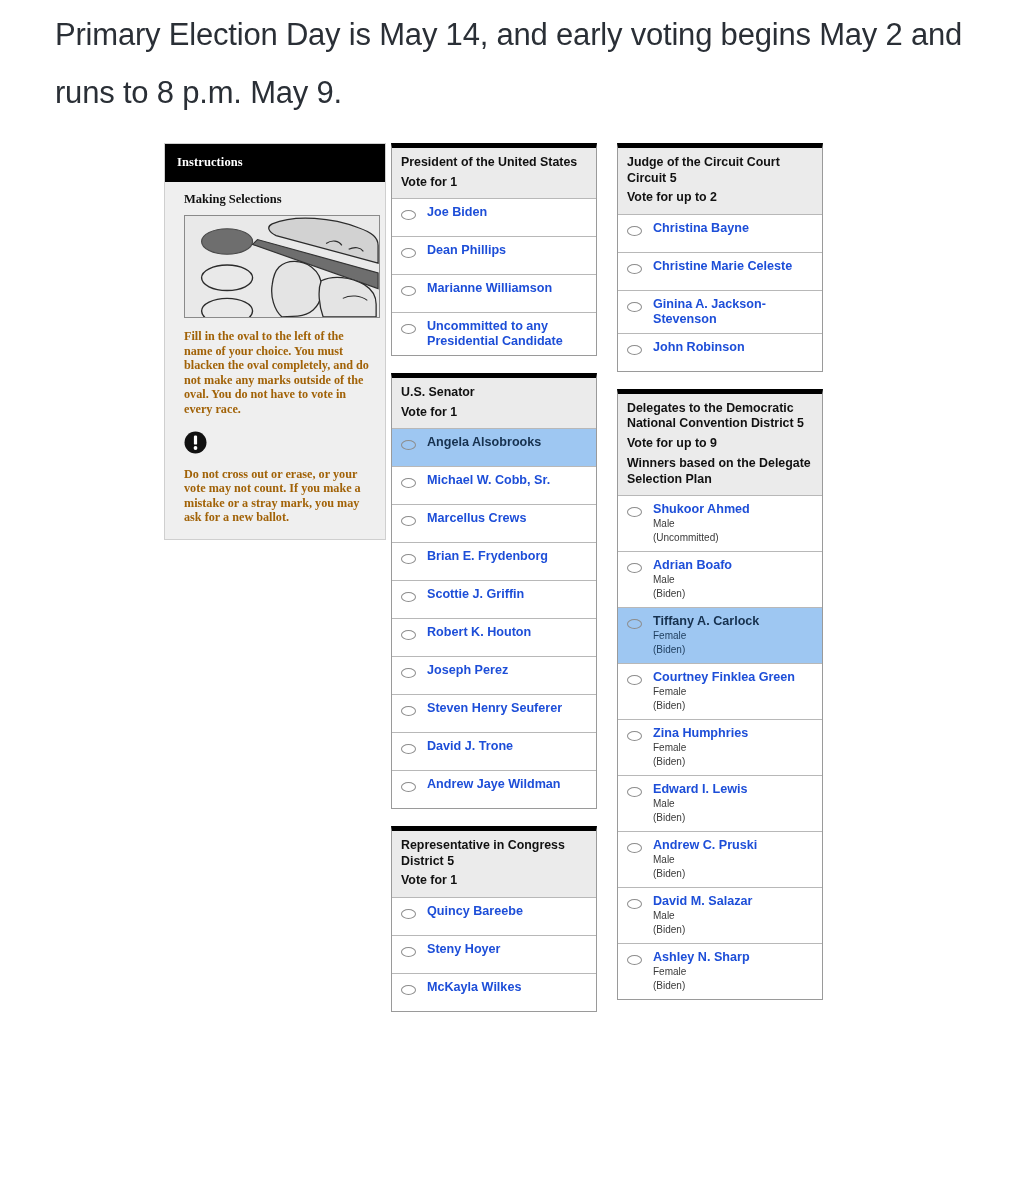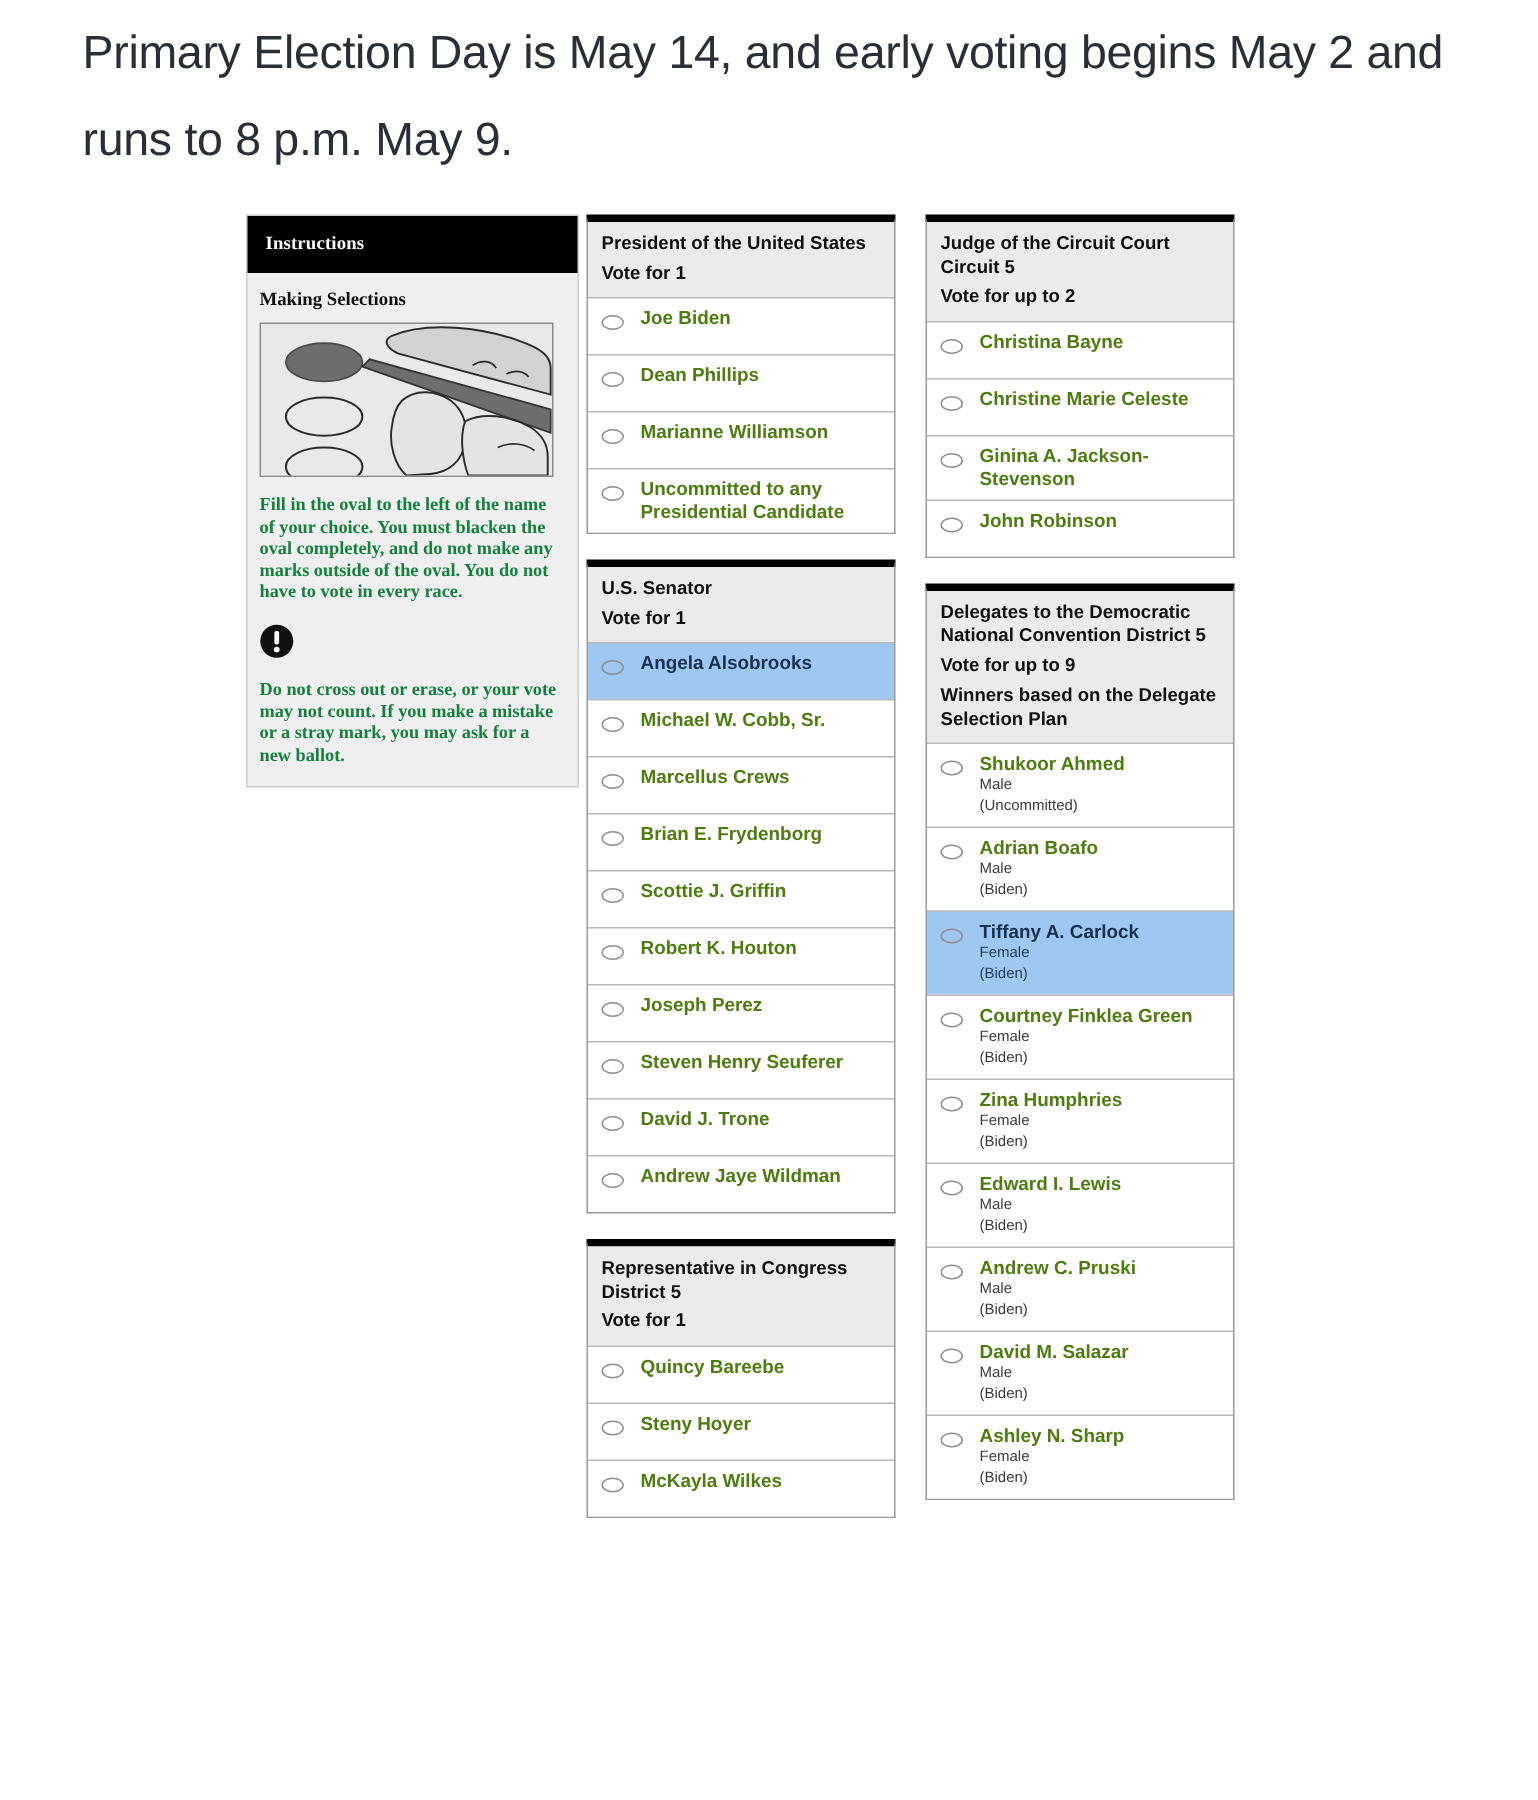--- a/index.html
+++ b/index.html
@@ -55,42 +55,42 @@
   }
   .instr-header {
     background: #000000;
     color: #ffffff;
     font-size: 12.5px;
     font-weight: bold;
     padding: 11px 10px 12px 12px;
     letter-spacing: 0.1px;
   }
   .instr-body {
-    padding: 10px 12px 14px 8px;
+    padding: 10px 12px 14px 19px;
   }
   .instr-subhead {
     font-size: 12.5px;
     font-weight: bold;
     color: #111;
     margin: 0 0 8px 0;
   }
   .instr-figure {
     width: 196px;
     height: 103px;
     border: 1px solid #8a8a8a;
     background: #e9e9e9;
     box-sizing: border-box;
     display: block;
     margin-bottom: 11px;
   }
   .instr-text {
     font-size: 12.2px;
     font-weight: bold;
     line-height: 14.6px;
-    color: #15803d;
+    color: #a16207;
     margin: 0;
   }
   .warn-icon {
     width: 23px;
     height: 23px;
     margin: 14px 0 13px 0;
     display: block;
   }
 
   
@@ -150,21 +150,21 @@
     height: 8px;
     border: 1.3px solid #8d8d8d;
     border-radius: 50%;
     margin: 5px 11px 0 0;
     background: transparent;
   }
   .opt-texts { flex: 1 1 auto; min-width: 0; }
   .opt-name {
     font-size: 12.6px;
     font-weight: bold;
-    color: #4d7c0f;
+    color: #1d4ed8;
     line-height: 15px;
   }
   .opt-meta {
     font-size: 10px;
     font-weight: normal;
     color: #3a3a3a;
     line-height: 14px;
   }
   .tall { min-height: 46px; }
 </style>

